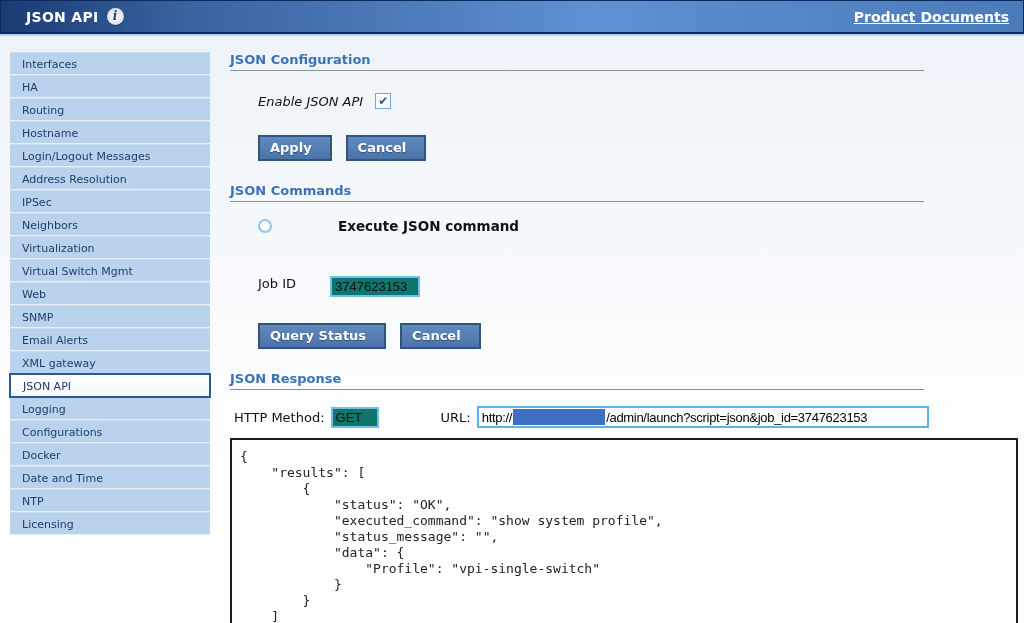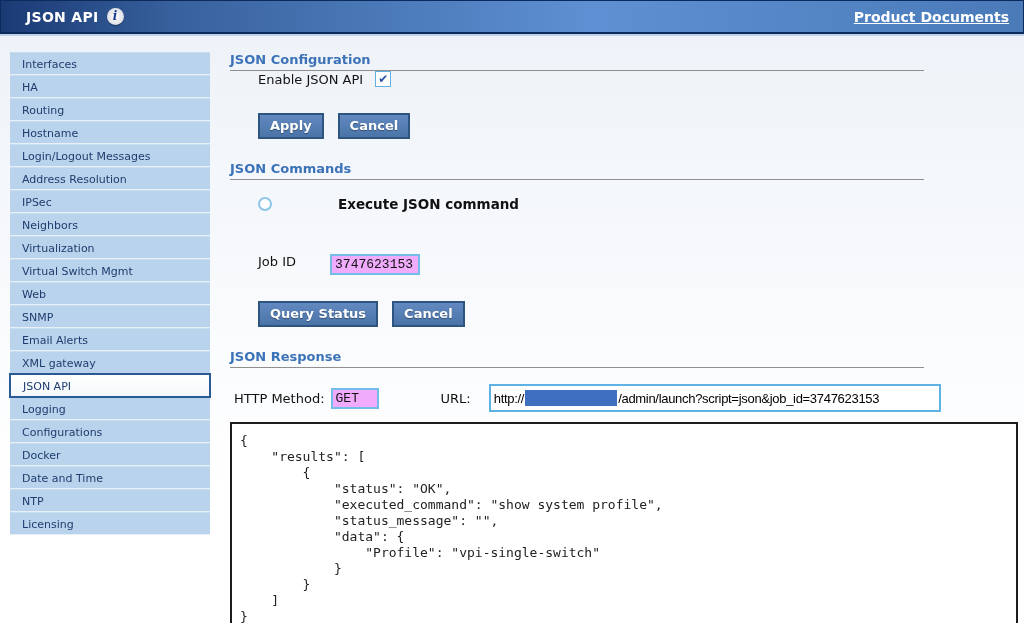--- a/index.html
+++ b/index.html
@@ -61,64 +61,64 @@
   }
   
   .content { margin-left: 20px; flex: 1; }
   .section-header {
     color: #3b72b8; font-weight: bold; font-size: 13px;
     padding-bottom: 3px;
     border-bottom: 1px solid #8f8f8f;
     width: 694px;
   }
   .indent { margin-left: 28px; }
-  .row-enable { margin-top: 0; display: flex; align-items: center; }
+  .row-enable { margin-top: 22px; display: flex; align-items: center; font-style: italic; }
   .field-label { color: #121212; font-size: 13px; }
   .checkbox {
     width: 16px; height: 16px; margin-left: 12px;
     border: 1px solid #62b0e2; background: #ffffff;
     color: #2a52a8; font-size: 12px; font-weight: bold;
     text-align: center; line-height: 15px; cursor: pointer;
   }
   .btn-row { margin-top: 26px; display: flex; gap: 14px; }
   .btn {
     background: linear-gradient(#6289c0, #4a74a8);
     border: 2px solid #2f5480;
     color: #ffffff; font-weight: bold; font-size: 13px;
     font-family: "DejaVu Sans", sans-serif;
-    padding: 3px 10px 4px 10px;
+    padding: 3px 18px 4px 10px;
     cursor: pointer;
     text-shadow: 0 1px 1px rgba(0,0,0,0.35);
   }
   .section-gap { margin-top: 22px; }
   .radio-group { margin-top: 13px; }
   .radio-row { display: flex; align-items: center; height: 21px; cursor: pointer; gap: 44px; }
   .radio {
     width: 14px; height: 14px; border-radius: 50%;
     border: 2px solid #8ec6ea; background: #ffffff;
     display: inline-flex; align-items: center; justify-content: center;
   }
   .radio.on::after {
     content: ""; width: 6px; height: 6px; border-radius: 50%;
     background: #2a5db5;
   }
   .radio-label { margin-left: 22px; font-weight: bold; color: #111111; font-size: 13.5px; }
   .jobid-row { margin-top: 40px; display: flex; }
   .text-input {
-    border: 2px solid #74bde8; background: #f0abfc;
-    font-family: Liberation Mono, monospace;
+    border: 2px solid #74bde8; background: #0f766e;
+    font-family: Liberation Sans, sans-serif;
     font-size: 13px; color: #111111;
     height: 21px; padding: 0 3px; outline: none;
   }
   .jobid-input { width: 90px; margin-left: 34px; }
   .response-row { margin-top: 16px; margin-left: 4px; display: flex; align-items: center; }
   .method-input { width: 48px; margin-left: 6px; }
   .url-label { margin-left: 62px; }
   .url-field {
-    margin-left: 18px; width: 452px; height: 28px;
+    margin-left: 6px; width: 452px; height: 22px;
     border: 2px solid #5fb3e4; background: #ffffff;
     display: flex; align-items: center;
     font-family: "Liberation Sans", sans-serif;
     font-size: 13px; color: #000000;
     padding: 0 3px; white-space: nowrap; overflow: hidden;
     letter-spacing: -0.3px;
   }
   .redaction {
     display: inline-block; width: 92px; height: 16px;
     background: #3f6fc0; margin: 0 1px; flex: none;

